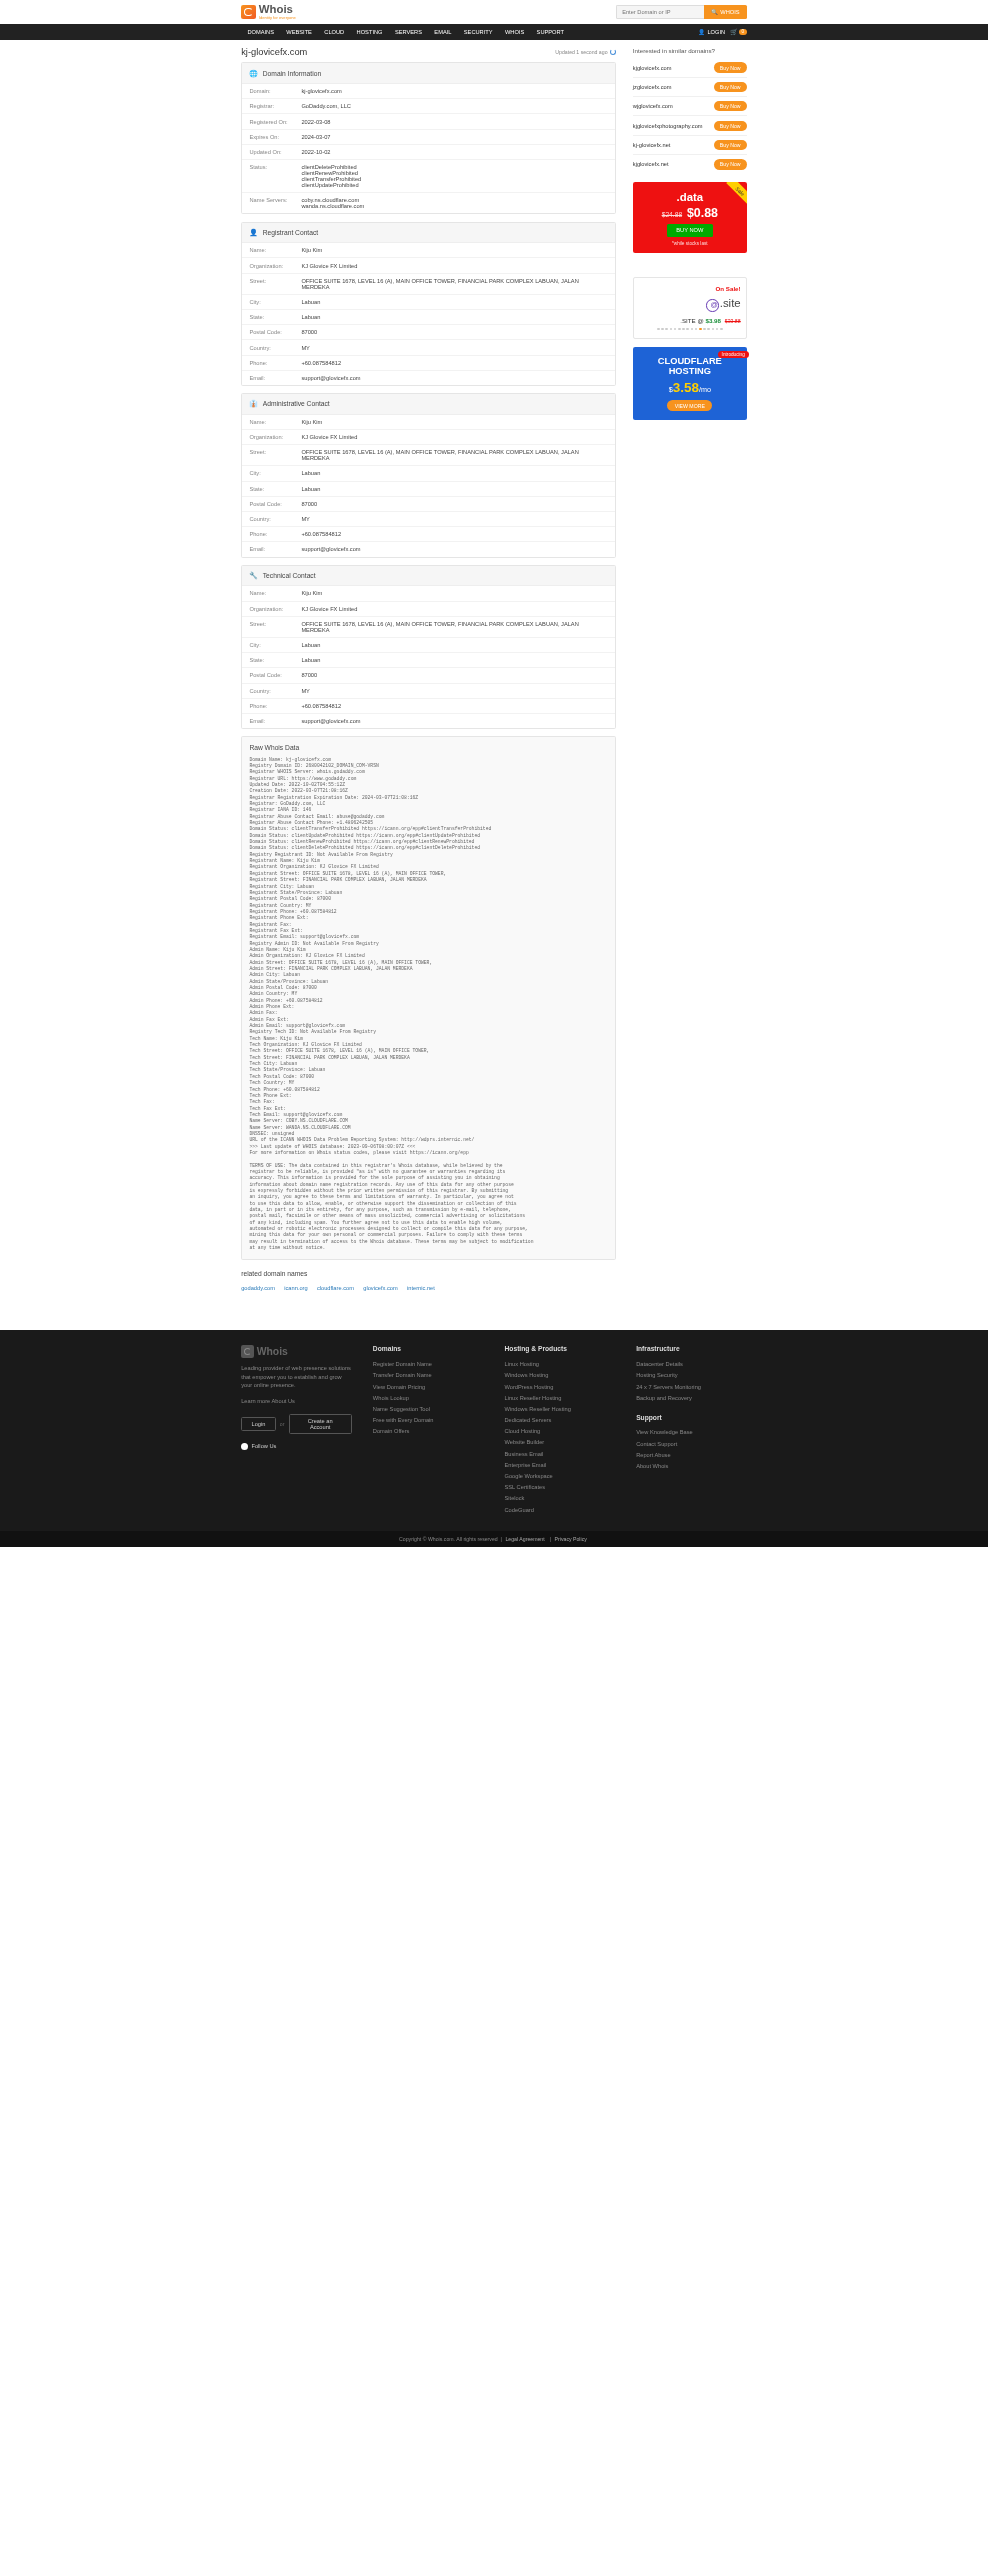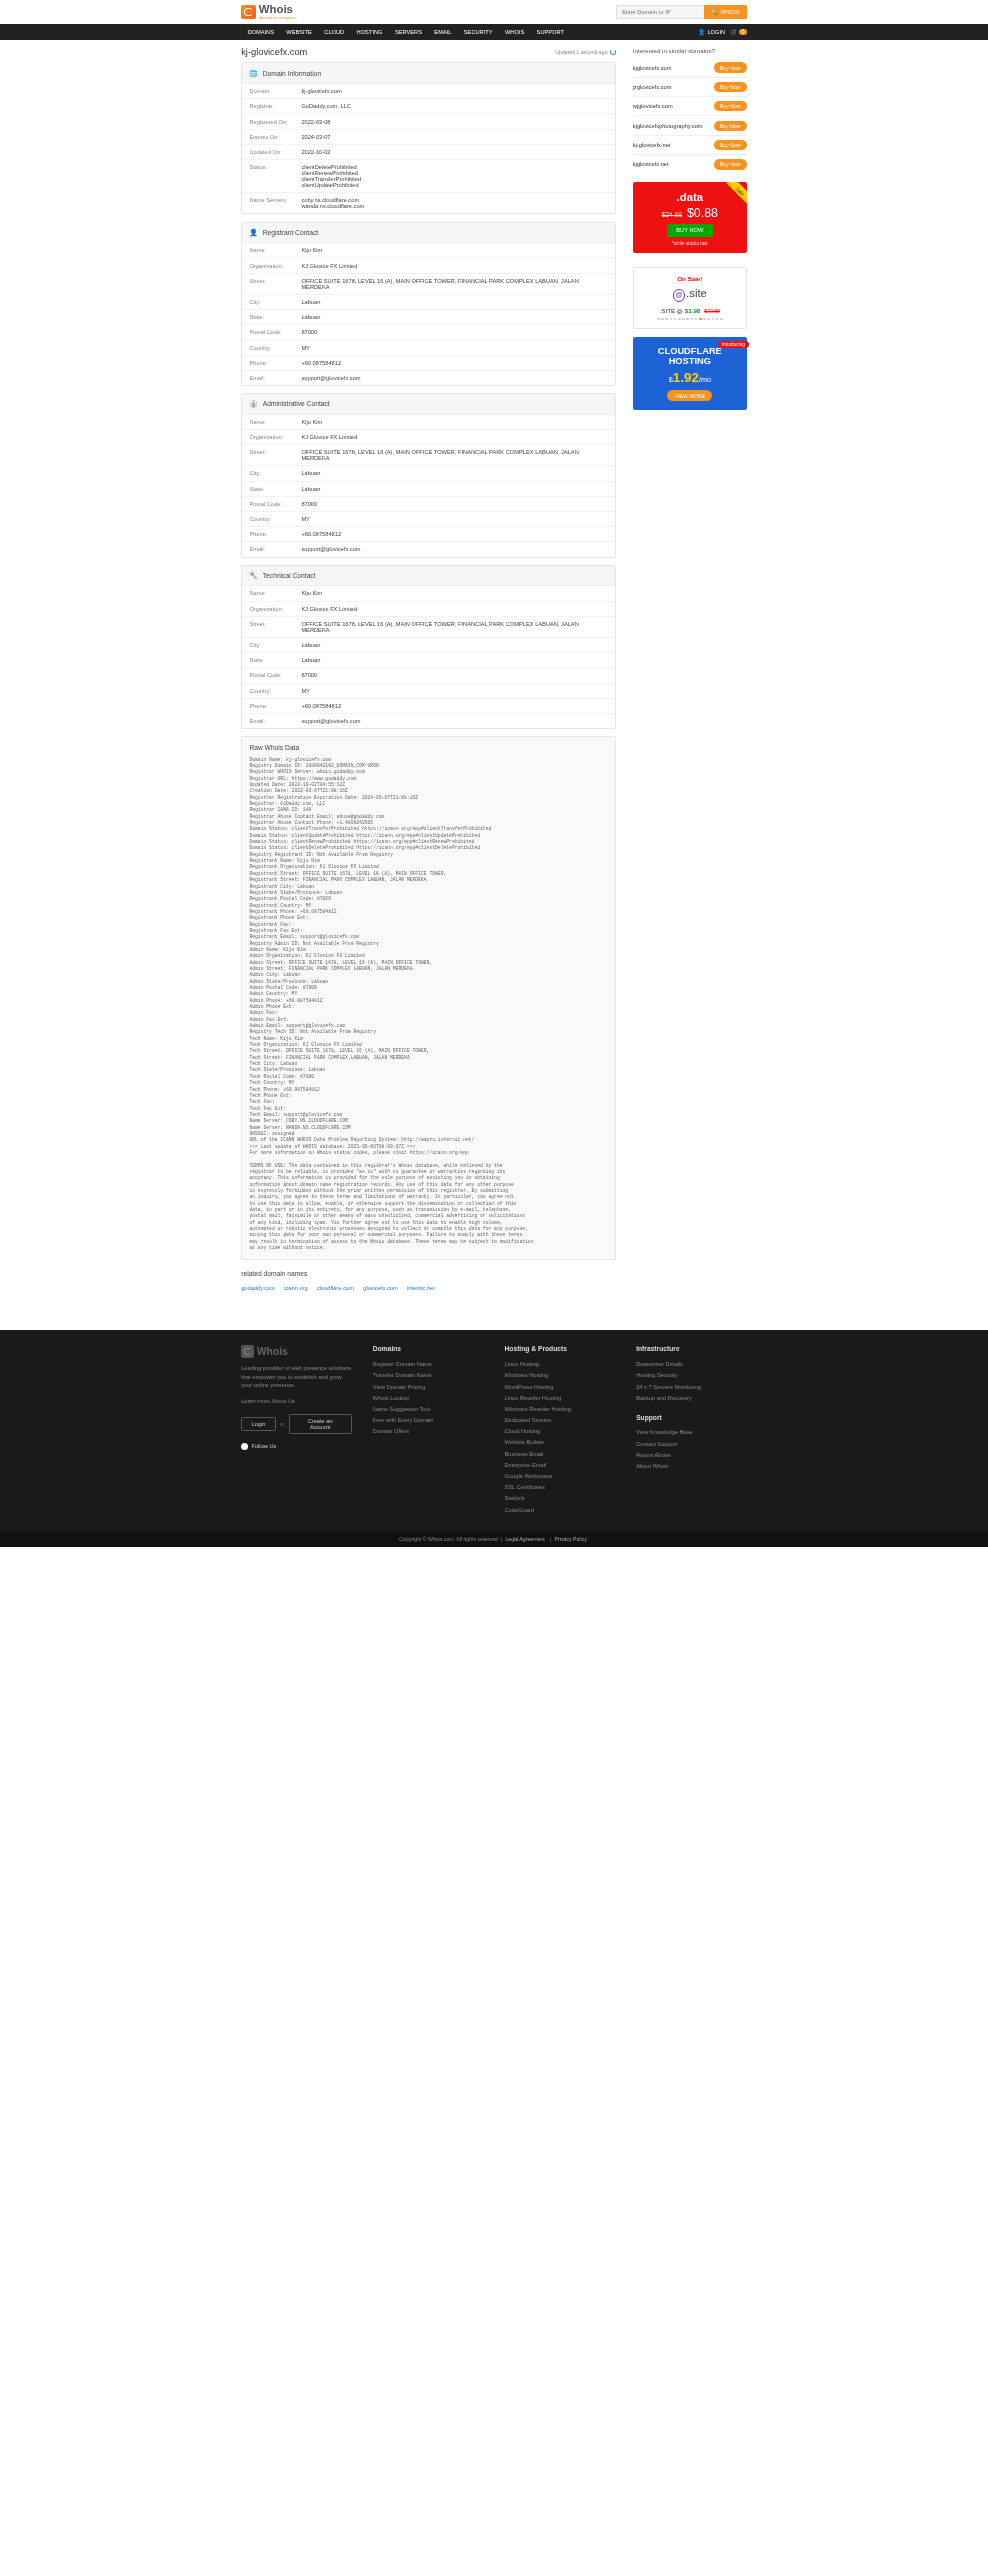--- a/index.html
+++ b/index.html
@@ -60,25 +60,25 @@
 .similar-title{font-size:6.2px;color:#555;margin-bottom:4.1px}
 .similar-row{display:flex;justify-content:space-between;align-items:center;padding:4.1px 0;border-bottom:0.5px solid #f0f0f0;font-size:5.7px}
 .similar-row:last-of-type{border-bottom:none}
 .buy-btn{background:#f7931e;color:#fff;border:none;border-radius:6.2px;padding:2.1px 6.2px;font-size:5.2px;cursor:pointer}
 
 .promo{margin-top:8.3px;border-radius:2.1px;overflow:hidden;position:relative}
 .promo-space{background:#e11;color:#fff;text-align:center;padding:9.3px 5.2px 7.2px}
 .promo-badge{position:absolute;top:0;right:0;background:#ffcf00;color:#333;font-size:5.2px;padding:1.6px 10.4px;transform:rotate(45deg) translate(9.3px,-3.1px)}
 .promo-space .tld{font-size:11.4px;font-weight:700;margin-bottom:3.1px}
 .promo-space .price-old{text-decoration:line-through;font-size:6.7px;opacity:.85;margin-right:3.1px}
-.promo-space .price-new{font-size:12.4px;font-weight:400}
+.promo-space .price-new{font-size:12.4px;font-weight:700}
 .promo-space .buy-now{display:inline-block;background:#0a0;color:#fff;padding:3.1px 9.3px;border-radius:1.6px;margin-top:4.1px;font-size:5.7px}
 .promo-space .stock{font-size:4.7px;margin-top:4.1px;opacity:.85}
 
-.promo-site{background:#fff;border:0.5px solid #e5e5e5;text-align:center;padding:7.2px 5.2px;margin-top:14px;border-radius:2.1px}
+.promo-site{background:#fff;border:0.5px solid #e5e5e5;text-align:right;padding:7.2px 5.2px;margin-top:24px;border-radius:2.1px}
 .promo-site .onsale{color:#e11;font-size:6.2px;font-weight:700;margin-bottom:5.2px}
 .promo-site .site-logo{font-size:11.4px;color:#444;margin-bottom:5.2px}
 .promo-site .site-logo .at{display:inline-block;width:12.4px;height:12.4px;border:1px solid #6a3fb5;border-radius:50%;color:#6a3fb5;line-height:10.4px;font-size:7.2px;margin-right:1px}
 .promo-site .site-price{font-size:6.2px}
 .promo-site .site-price .now{color:#1a8f3a;font-weight:700}
 .promo-site .site-price .was{text-decoration:line-through;color:#e11;font-size:5.2px;margin-left:2.1px}
 .dots{display:flex;justify-content:center;gap:1.6px;margin-top:4.1px}
 .dots span{width:2.6px;height:2.6px;border-radius:50%;background:#ccc}
 .dots span.on{background:#f7931e}
 
@@ -487,21 +487,21 @@
           <span></span>
           <span></span>
           <span></span>
       </div>
     </div>
 
     <div class="promo-wp">
       <span class="intro">Introducing</span>
       <h3><span>CLOUDFLARE</span><br><span>HOSTING</span></h3>
       <div class="wp-price">
-        <span>$</span><span class="big">1.92</span><span>/mo</span>
+        <span>$</span><span class="big">3.58</span><span>/mo</span>
       </div>
       <span class="view-more">VIEW MORE</span>
     </div>
   </div>
 </div>
 
 <div class="footer">
   <div class="footer-inner">
     <div class="footer-col">
       <div class="footer-logo">

